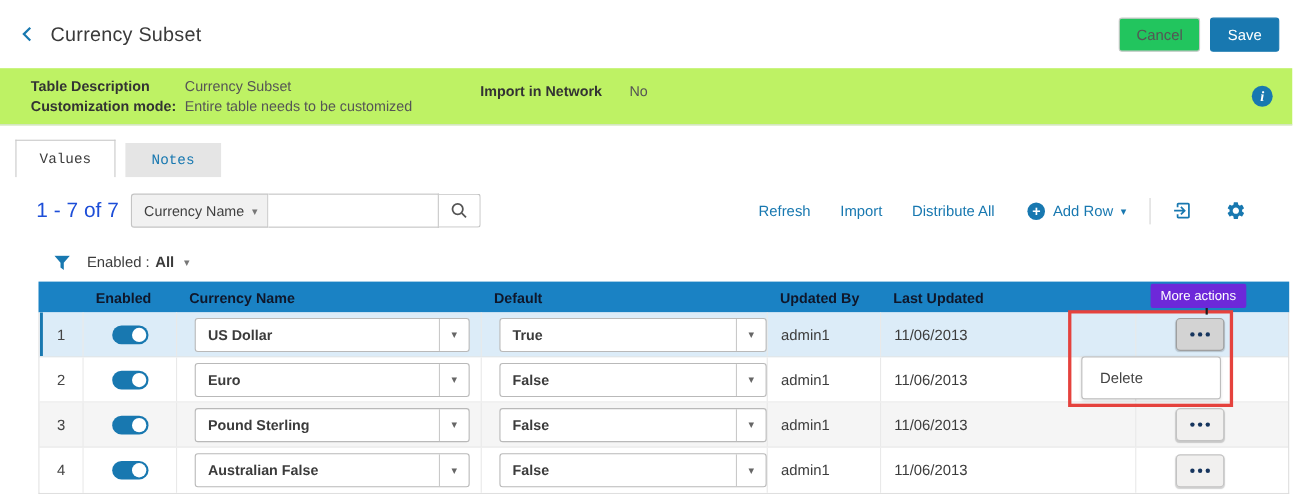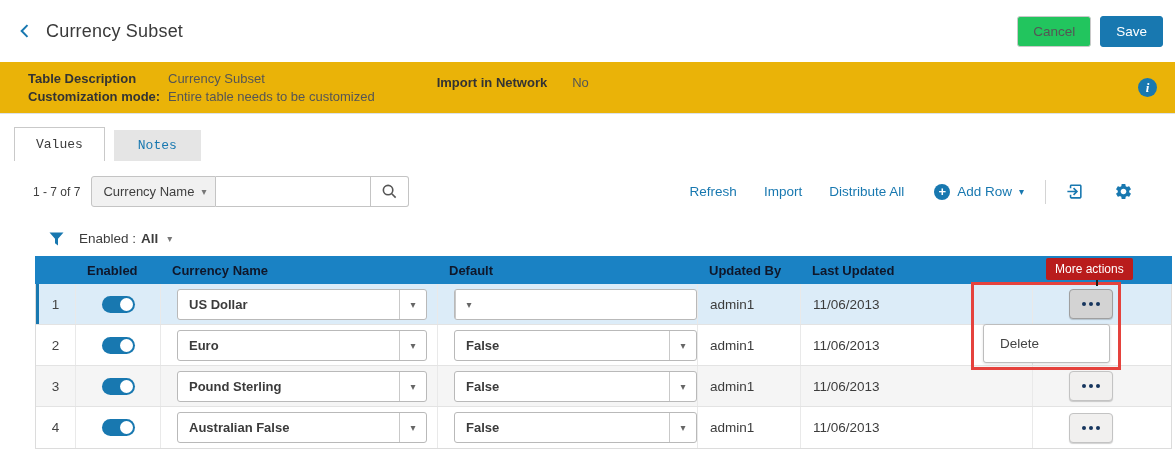--- a/index.html
+++ b/index.html
@@ -9,37 +9,37 @@
   
   .top-bar { height:62px; display:flex; align-items:center; padding:0 12px 0 12px; background:#fff; }
   .back-btn { width:26px; height:26px; display:flex; align-items:center; justify-content:center; cursor:pointer; }
   .page-title { font-size:18px; color:#3a3a3a; margin-left:8px; letter-spacing:.2px; }
   .top-spacer { flex:1; }
   .btn { font-size:13.5px; border-radius:3px; padding:7px 15px; cursor:pointer; border:1px solid transparent; font-family:inherit; }
   .btn-cancel { background:#22c55e; border-color:#c9c9c9; color:#555; }
   .btn-save { background:#1878b0; border-color:#1878b0; color:#fff; margin-left:9px; }
 
   
-  .info-bar { height:52px; background:#eab308; border-bottom:1px solid #dde2e7; display:flex; padding:8px 18px 8px 28px; }
+  .info-bar { height:52px; background:#bef264; border-bottom:1px solid #dde2e7; display:flex; padding:8px 18px 8px 28px; }
   .info-grid { display:grid; grid-template-columns:140px auto; column-gap:0; row-gap:3px; align-content:center; }
   .info-label { font-size:13px; font-weight:bold; color:#333; }
   .info-value { font-size:13px; color:#555; }
   .info-network { display:flex; align-items:flex-start; margin-left:62px; padding-top:5px; }
   .info-network .info-label { margin-right:25px; }
   .info-icon { margin-left:auto; align-self:center; width:19px; height:19px; border-radius:50%; background:#1878b0; color:#fff; font-family:"Liberation Serif", serif; font-style:italic; font-weight:bold; font-size:13px; display:flex; align-items:center; justify-content:center; cursor:pointer; }
 
   
   .tabs { display:flex; align-items:flex-end; padding-left:14px; margin-top:12px; height:35px; }
   .tab { font-size:13px; padding:9px 21px; cursor:pointer;font-family:Liberation Mono, monospace; }
   .tab.active { background:#fff; border:1px solid #c9c9c9; border-bottom:none; color:#3c3c3c; }
   .tab.inactive { background:#e5e5e5; color:#1878b0; margin-left:9px; padding:8px 24px; }
 
   
   .toolbar { display:flex; align-items:center; margin-top:15px; padding:0 42px 0 33px; height:31px; }
-  .result-count { font-size:12px; color:#404040; margin-right:11px; white-space:nowrap; }
+  .result-count { font-size:19px; color:#1d4ed8; margin-right:11px; white-space:nowrap; }
   .search-group { display:flex; height:31px; }
   .search-field-select { display:flex; align-items:center; background:#f1f1f1; border:1px solid #c4c4c4; border-radius:3px 0 0 3px; padding:0 9px 0 11px; font-size:13px; color:#3f3f3f; cursor:pointer; }
   .search-field-select .caret { margin-left:7px; }
   .search-input { width:155px; border:1px solid #c4c4c4; border-left:none; background:#fff; font-size:13px; padding:0 8px; outline:none; }
   .search-btn { width:38px; border:1px solid #c4c4c4; border-left:none; background:#fff; border-radius:0 3px 3px 0; display:flex; align-items:center; justify-content:center; cursor:pointer; }
   .toolbar-right { margin-left:auto; display:flex; align-items:center; }
   .tb-link { color:#1878b0; font-size:13.5px; cursor:pointer; white-space:nowrap; }
   .tb-link + .tb-link { margin-left:27px; }
   .add-row { display:flex; align-items:center; margin-left:30px; cursor:pointer; color:#1878b0; font-size:13.5px; }
   .plus-circle { width:16px; height:16px; border-radius:50%; background:#1878b0; color:#fff; font-size:13px; line-height:15px; text-align:center; margin-right:7px; font-weight:bold; }
@@ -79,21 +79,21 @@
   .sel-text { flex:1; display:flex; align-items:center; padding-left:11px; font-size:13px; font-weight:bold; color:#3b3b3b; }
   .sel-caret { width:27px; border-left:1px solid #c9c9c9; display:flex; align-items:center; justify-content:center; font-size:10px; color:#666; }
 
   
   .cell-actions { padding-left:36px; position:relative; border-right:none; }
   .more-btn { width:44px; height:30px; border:1px solid #c3c3c3; border-radius:4px; background:#f1f0ef; box-shadow:0 1px 1px rgba(0,0,0,.18); display:flex; align-items:center; justify-content:center; gap:3px; cursor:pointer; }
   .more-btn.active { background:#d3d3d3; border-color:#9f9f9f; }
   .dot { width:4px; height:4px; border-radius:50%; background:#16355e; display:inline-block; }
 
   
-  .tooltip { position:absolute; bottom:calc(100% + 4px); left:13px; background:#b91c1c; color:#fff; font-size:12px; padding:4px 9px; border-radius:2px; white-space:nowrap; z-index:9; }
+  .tooltip { position:absolute; bottom:calc(100% + 4px); left:13px; background:#6d28d9; color:#fff; font-size:12px; padding:4px 9px; border-radius:2px; white-space:nowrap; z-index:9; }
   .tooltip::after { content:""; position:absolute; top:100%; left:50px; width:2px; height:6px; background:#1c1c1c; }
   .delete-menu { position:absolute; top:40px; left:-50px; width:127px; height:39px; background:#fff; border:1px solid #bdbdbd; border-radius:3px; box-shadow:0 1px 3px rgba(0,0,0,.12); display:flex; align-items:center; padding-left:16px; font-size:13.5px; color:#444; z-index:7; cursor:pointer; }
   .red-box { position:absolute; top:-2px; left:-62px; width:150px; height:88px; border:3px solid #e5423d; z-index:8; pointer-events:none; }
 </style>
 </head>
 <body>
 
 <div class="top-bar">
   <div class="back-btn">
     <svg width="20" height="20" viewBox="0 0 24 24">
@@ -193,20 +193,21 @@
           </span>
         </div>
       <div class="tcell">
           <div class="select">
             <span class="sel-text">US Dollar</span>
             <span class="sel-caret">▾</span>
           </div>
         </div>
       <div class="tcell">
           <div class="select">
+            <span class="sel-text">True</span>
             <span class="sel-caret">▾</span>
           </div>
         </div>
       <div class="tcell cell-text">admin1</div>
       <div class="tcell cell-text">11/06/2013</div>
       <div class="tcell cell-actions">
         <div class="tooltip">More actions</div>
         <button class="more-btn active">
             <span class="dot"></span>
             <span class="dot"></span>

